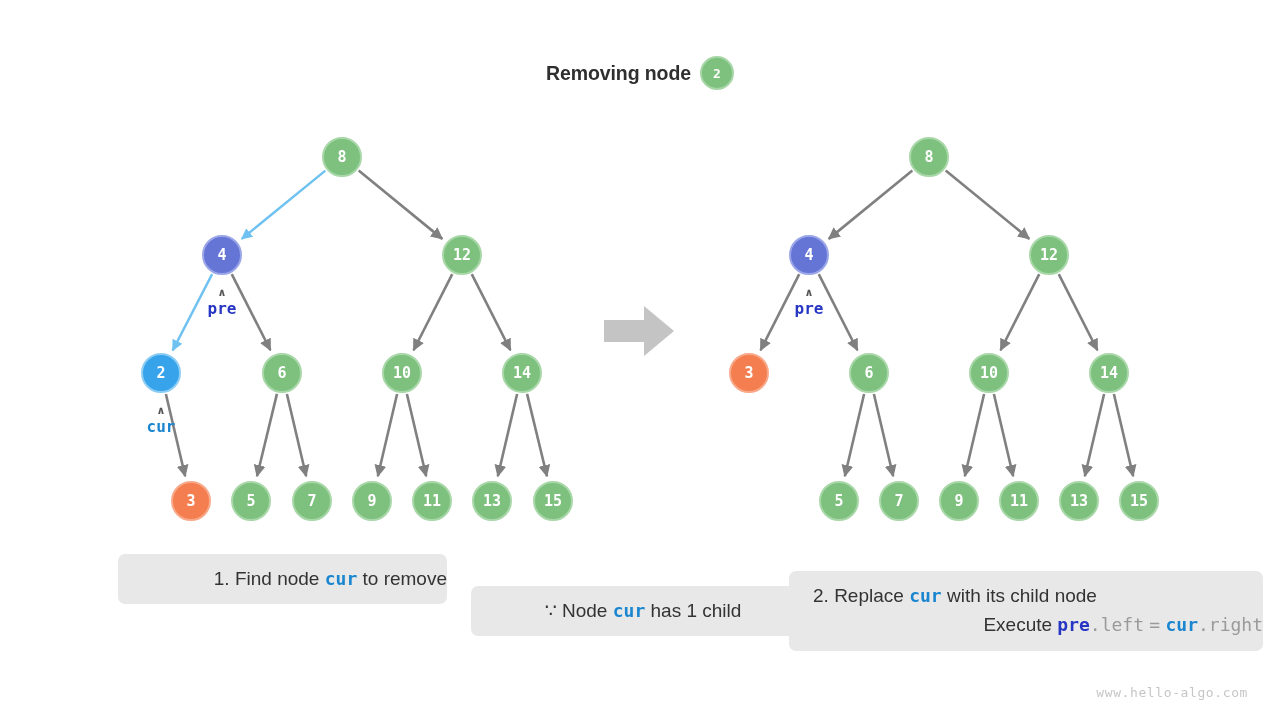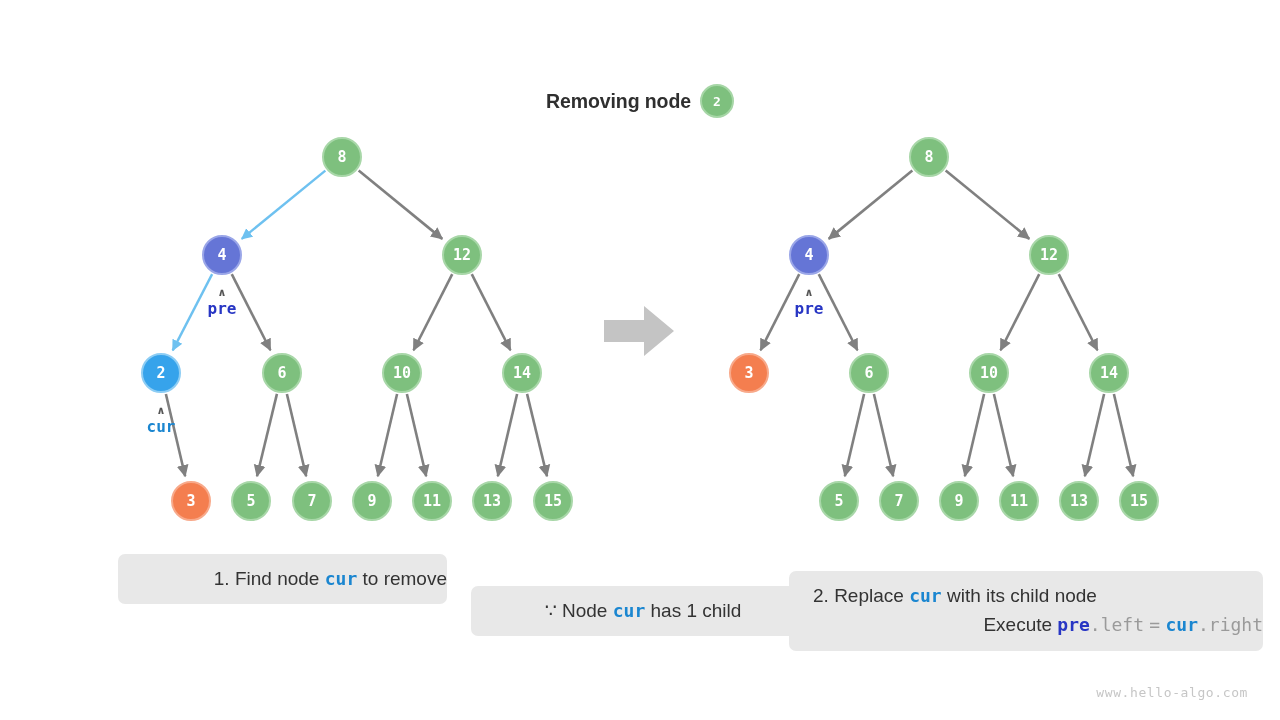--- a/index.html
+++ b/index.html
@@ -8,21 +8,21 @@
     font-family:"Liberation Sans", sans-serif;
     position:relative;overflow:hidden;
   }
   #stage{position:absolute;inset:0;}
 
   
   .title-wrap{
     position:absolute;top:56px;left:0;width:1280px;
     display:flex;align-items:center;justify-content:center;gap:9px;
     font-size:19.5px;font-weight:bold;color:#2f2f2f;
-    letter-spacing:-0.1px;white-space:nowrap;margin-top:28px;
+    letter-spacing:-0.1px;white-space:nowrap;
   }
   .title-chip{
     width:34px;height:34px;border-radius:50%;
     background:#7ec07e;border:2px solid #a6d6a6;
     box-sizing:border-box;
     display:flex;align-items:center;justify-content:center;
     color:#ffffff;font-size:13px;font-weight:bold;
     font-family:"DejaVu Sans Mono", monospace;
   }
 

